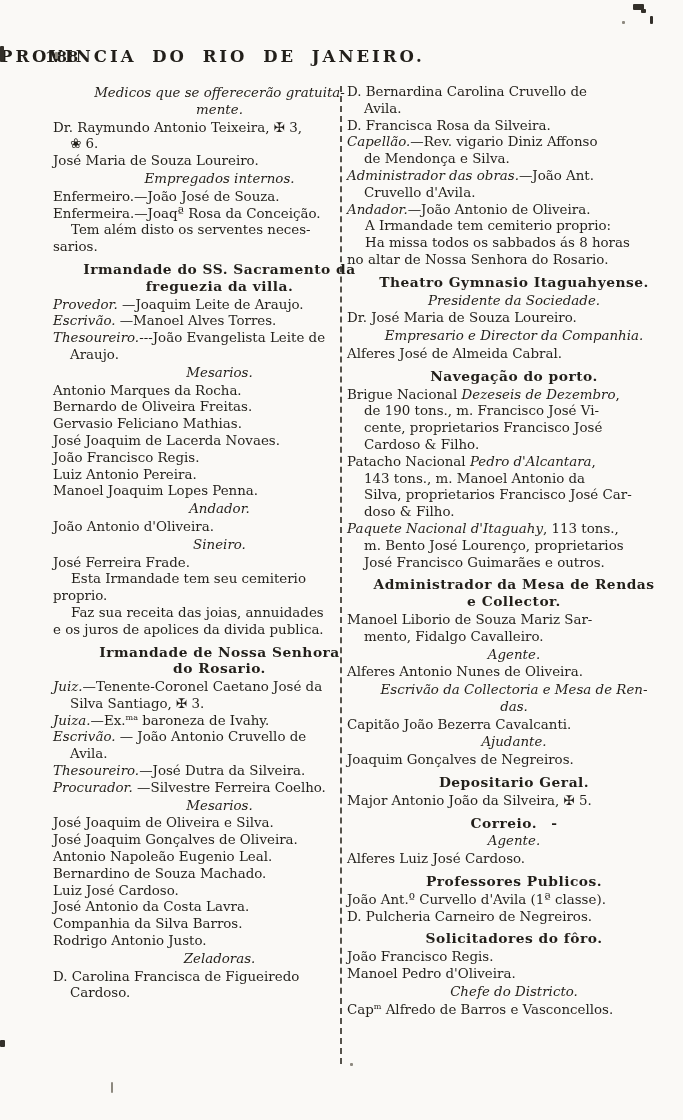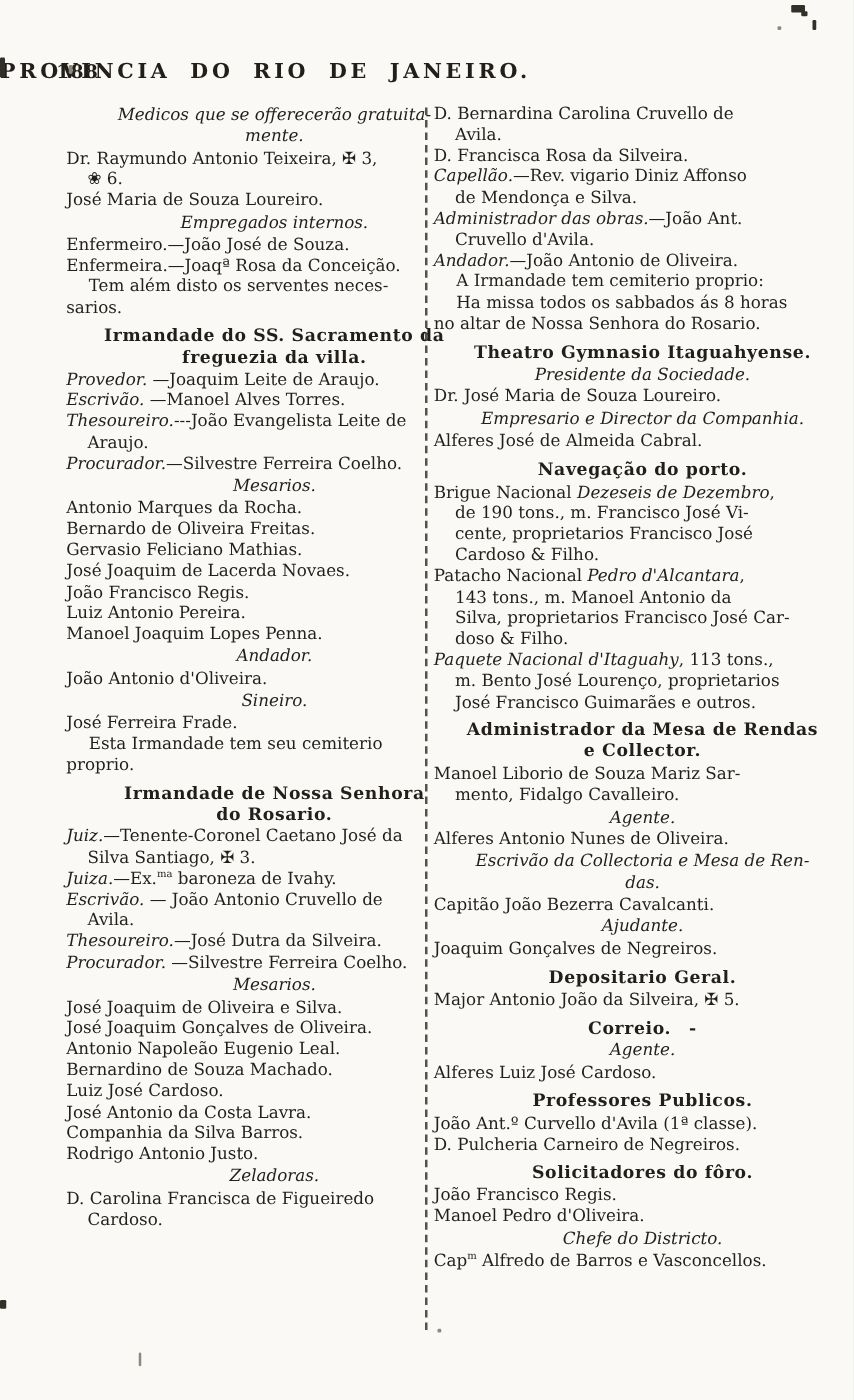--- a/index.html
+++ b/index.html
@@ -57,34 +57,34 @@
       <div class="blk entry">Dr. Raymundo Antonio Teixeira, ✠ 3,<br>❀ 6.</div>
       <div class="blk entry">José Maria de Souza Loureiro.</div>
       <div class="blk ci">Empregados internos.</div>
       <div class="blk entry">Enfermeiro.—João José de Souza.</div>
       <div class="blk entry">Enfermeira.—Joaqª Rosa da Conceição.</div>
       <div class="blk para">Tem além disto os serventes neces-<br>sarios.</div>
       <div class="blk hb">Irmandade do SS. Sacramento da<br>freguezia da villa.</div>
       <div class="blk entry"><i>Provedor.</i> —Joaquim Leite de Araujo.</div>
       <div class="blk entry"><i>Escrivão.</i> —Manoel Alves Torres.</div>
       <div class="blk entry"><i>Thesoureiro.</i>---João Evangelista Leite de<br>Araujo.</div>
-      <div class="blk entry"><i>Procurador.</i>—Silvestre Ferreira Coelho.</div>
       <div class="blk ci">Mesarios.</div>
       <div class="blk entry">Antonio Marques da Rocha.</div>
       <div class="blk entry">Bernardo de Oliveira Freitas.</div>
       <div class="blk entry">Gervasio Feliciano Mathias.</div>
       <div class="blk entry">José Joaquim de Lacerda Novaes.</div>
       <div class="blk entry">João Francisco Regis.</div>
       <div class="blk entry">Luiz Antonio Pereira.</div>
       <div class="blk entry">Manoel Joaquim Lopes Penna.</div>
       <div class="blk ci">Andador.</div>
       <div class="blk entry">João Antonio d'Oliveira.</div>
       <div class="blk ci">Sineiro.</div>
       <div class="blk entry">José Ferreira Frade.</div>
       <div class="blk para">Esta Irmandade tem seu cemiterio<br>proprio.</div>
+      <div class="blk para">Faz sua receita das joias, annuidades<br>e os juros de apolices da divida publica.</div>
       <div class="blk hb">Irmandade de Nossa Senhora<br>do Rosario.</div>
       <div class="blk entry"><i>Juiz.</i>—Tenente-Coronel Caetano José da<br>Silva Santiago, ✠ 3.</div>
       <div class="blk entry"><i>Juiza.</i>—Ex.<sup>ma</sup> baroneza de Ivahy.</div>
       <div class="blk entry"><i>Escrivão.</i> — João Antonio Cruvello de<br>Avila.</div>
       <div class="blk entry"><i>Thesoureiro.</i>—José Dutra da Silveira.</div>
       <div class="blk entry"><i>Procurador.</i> —Silvestre Ferreira Coelho.</div>
       <div class="blk ci">Mesarios.</div>
       <div class="blk entry">José Joaquim de Oliveira e Silva.</div>
       <div class="blk entry">José Joaquim Gonçalves de Oliveira.</div>
       <div class="blk entry">Antonio Napoleão Eugenio Leal.</div>

